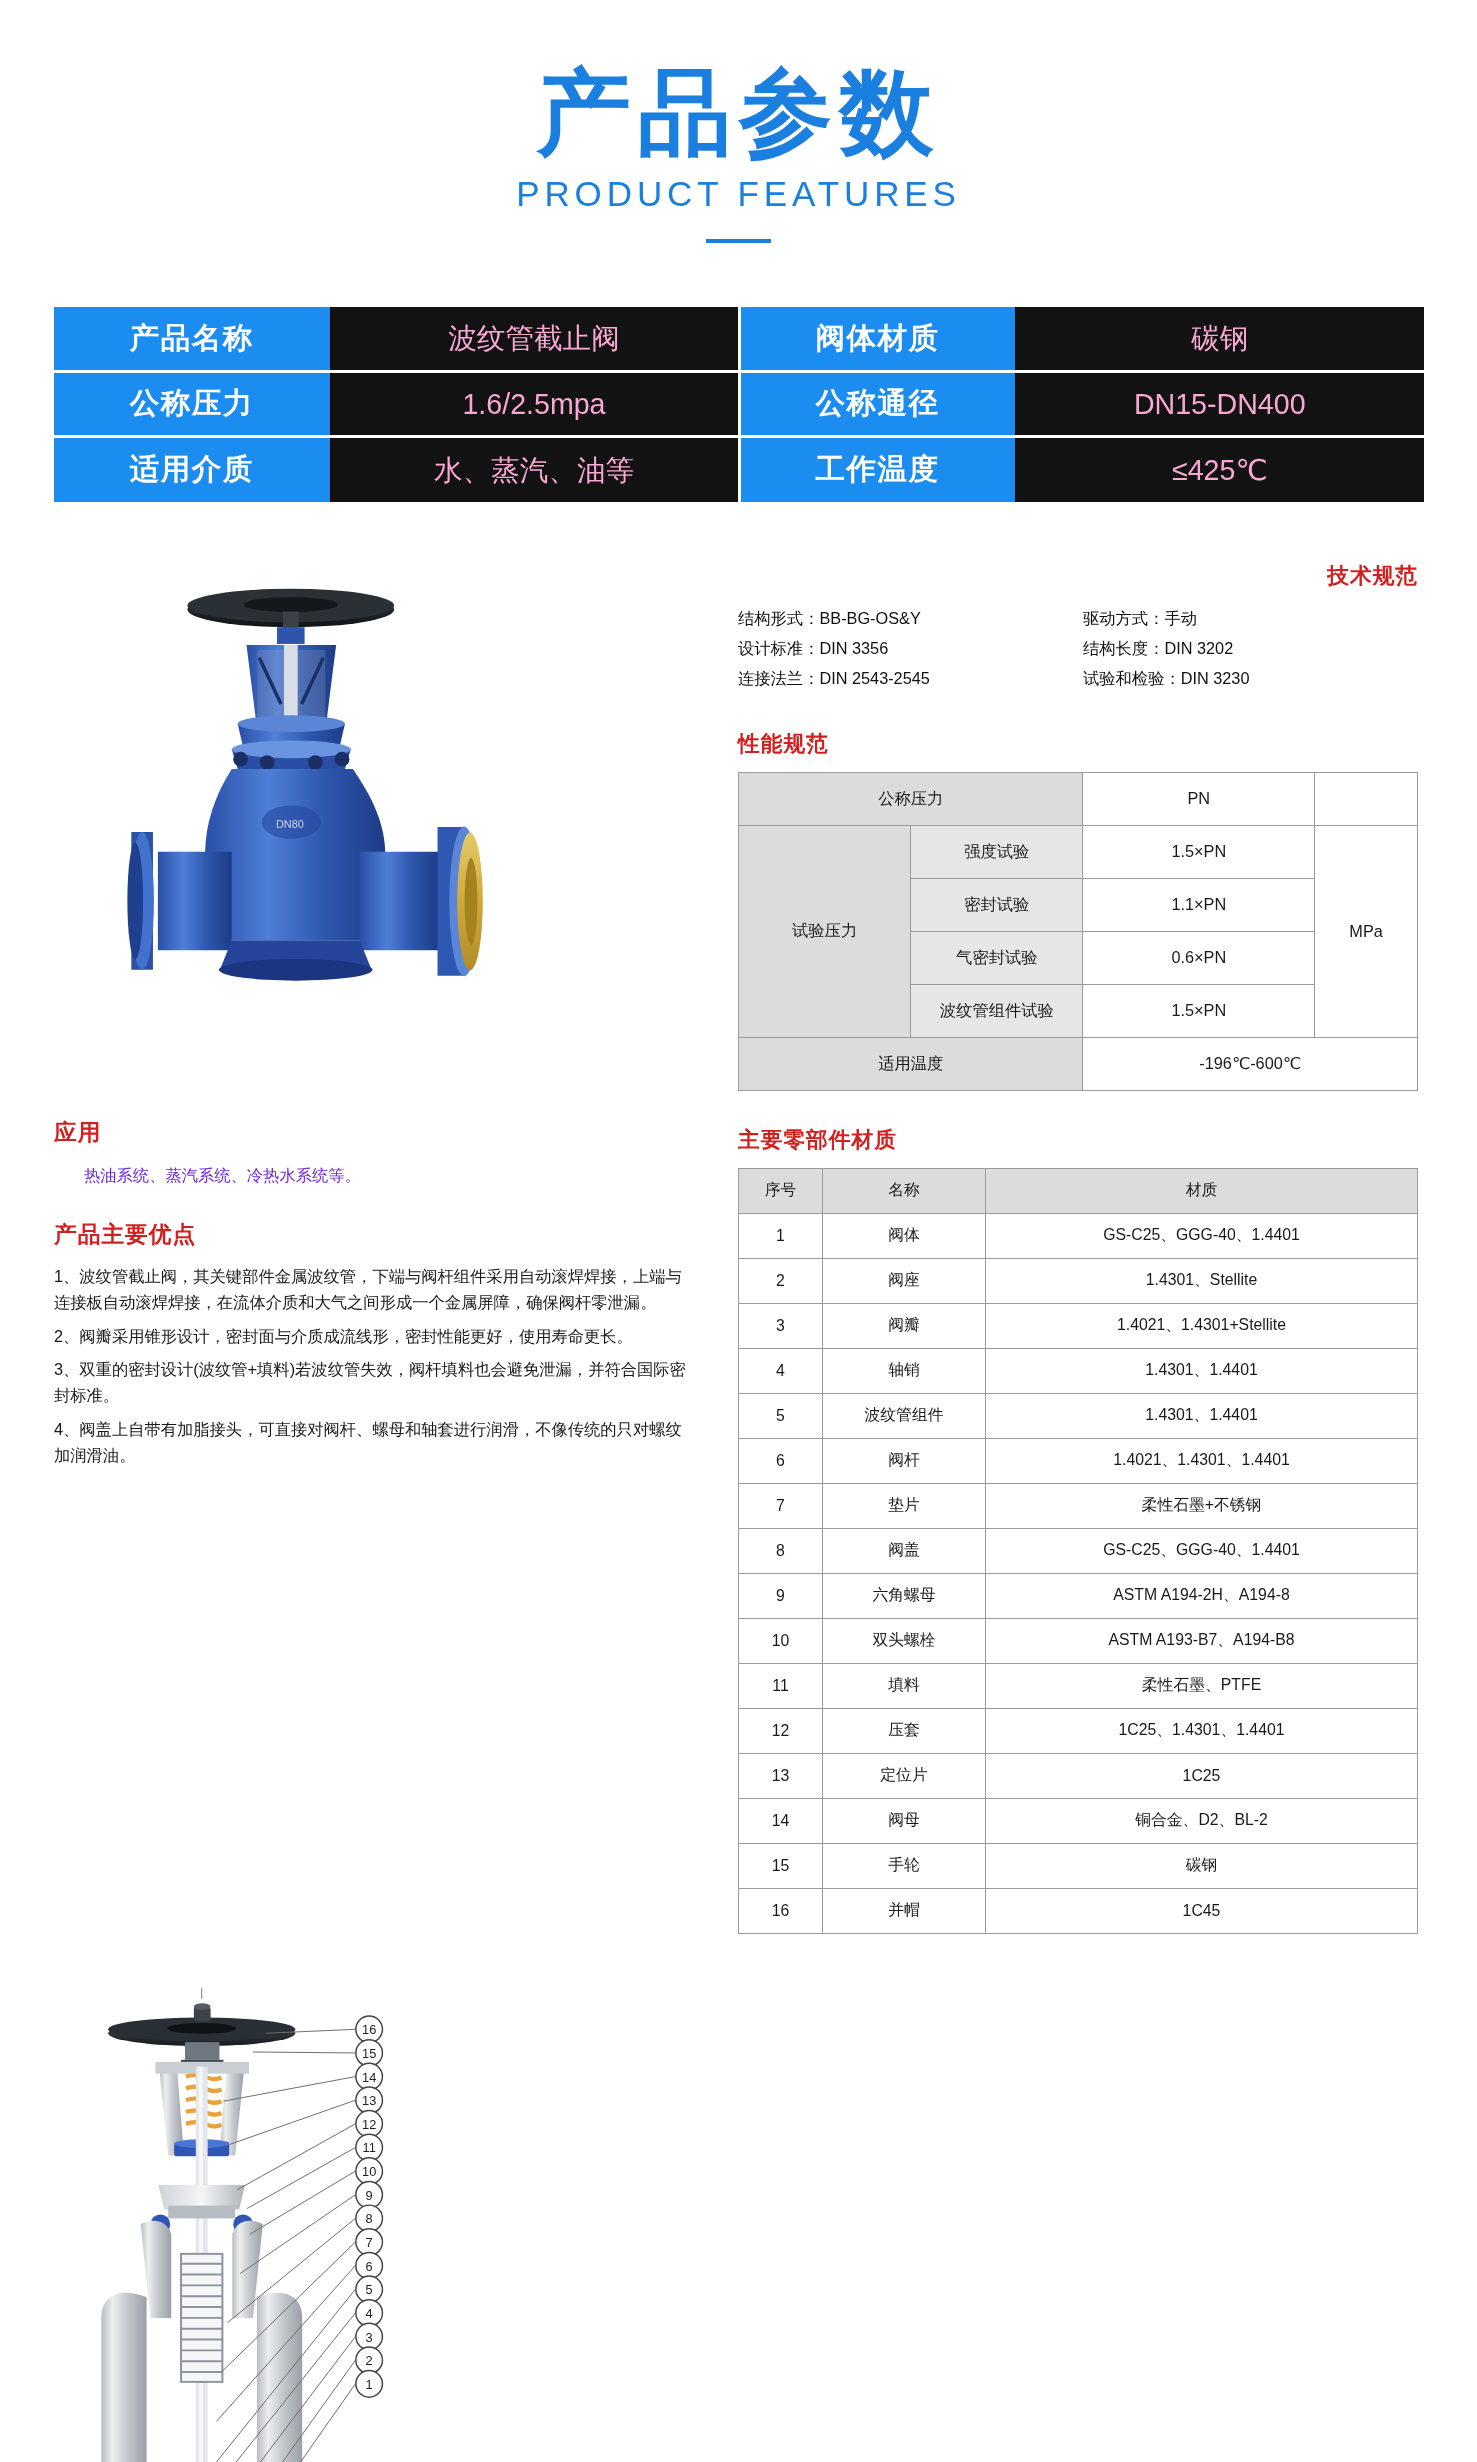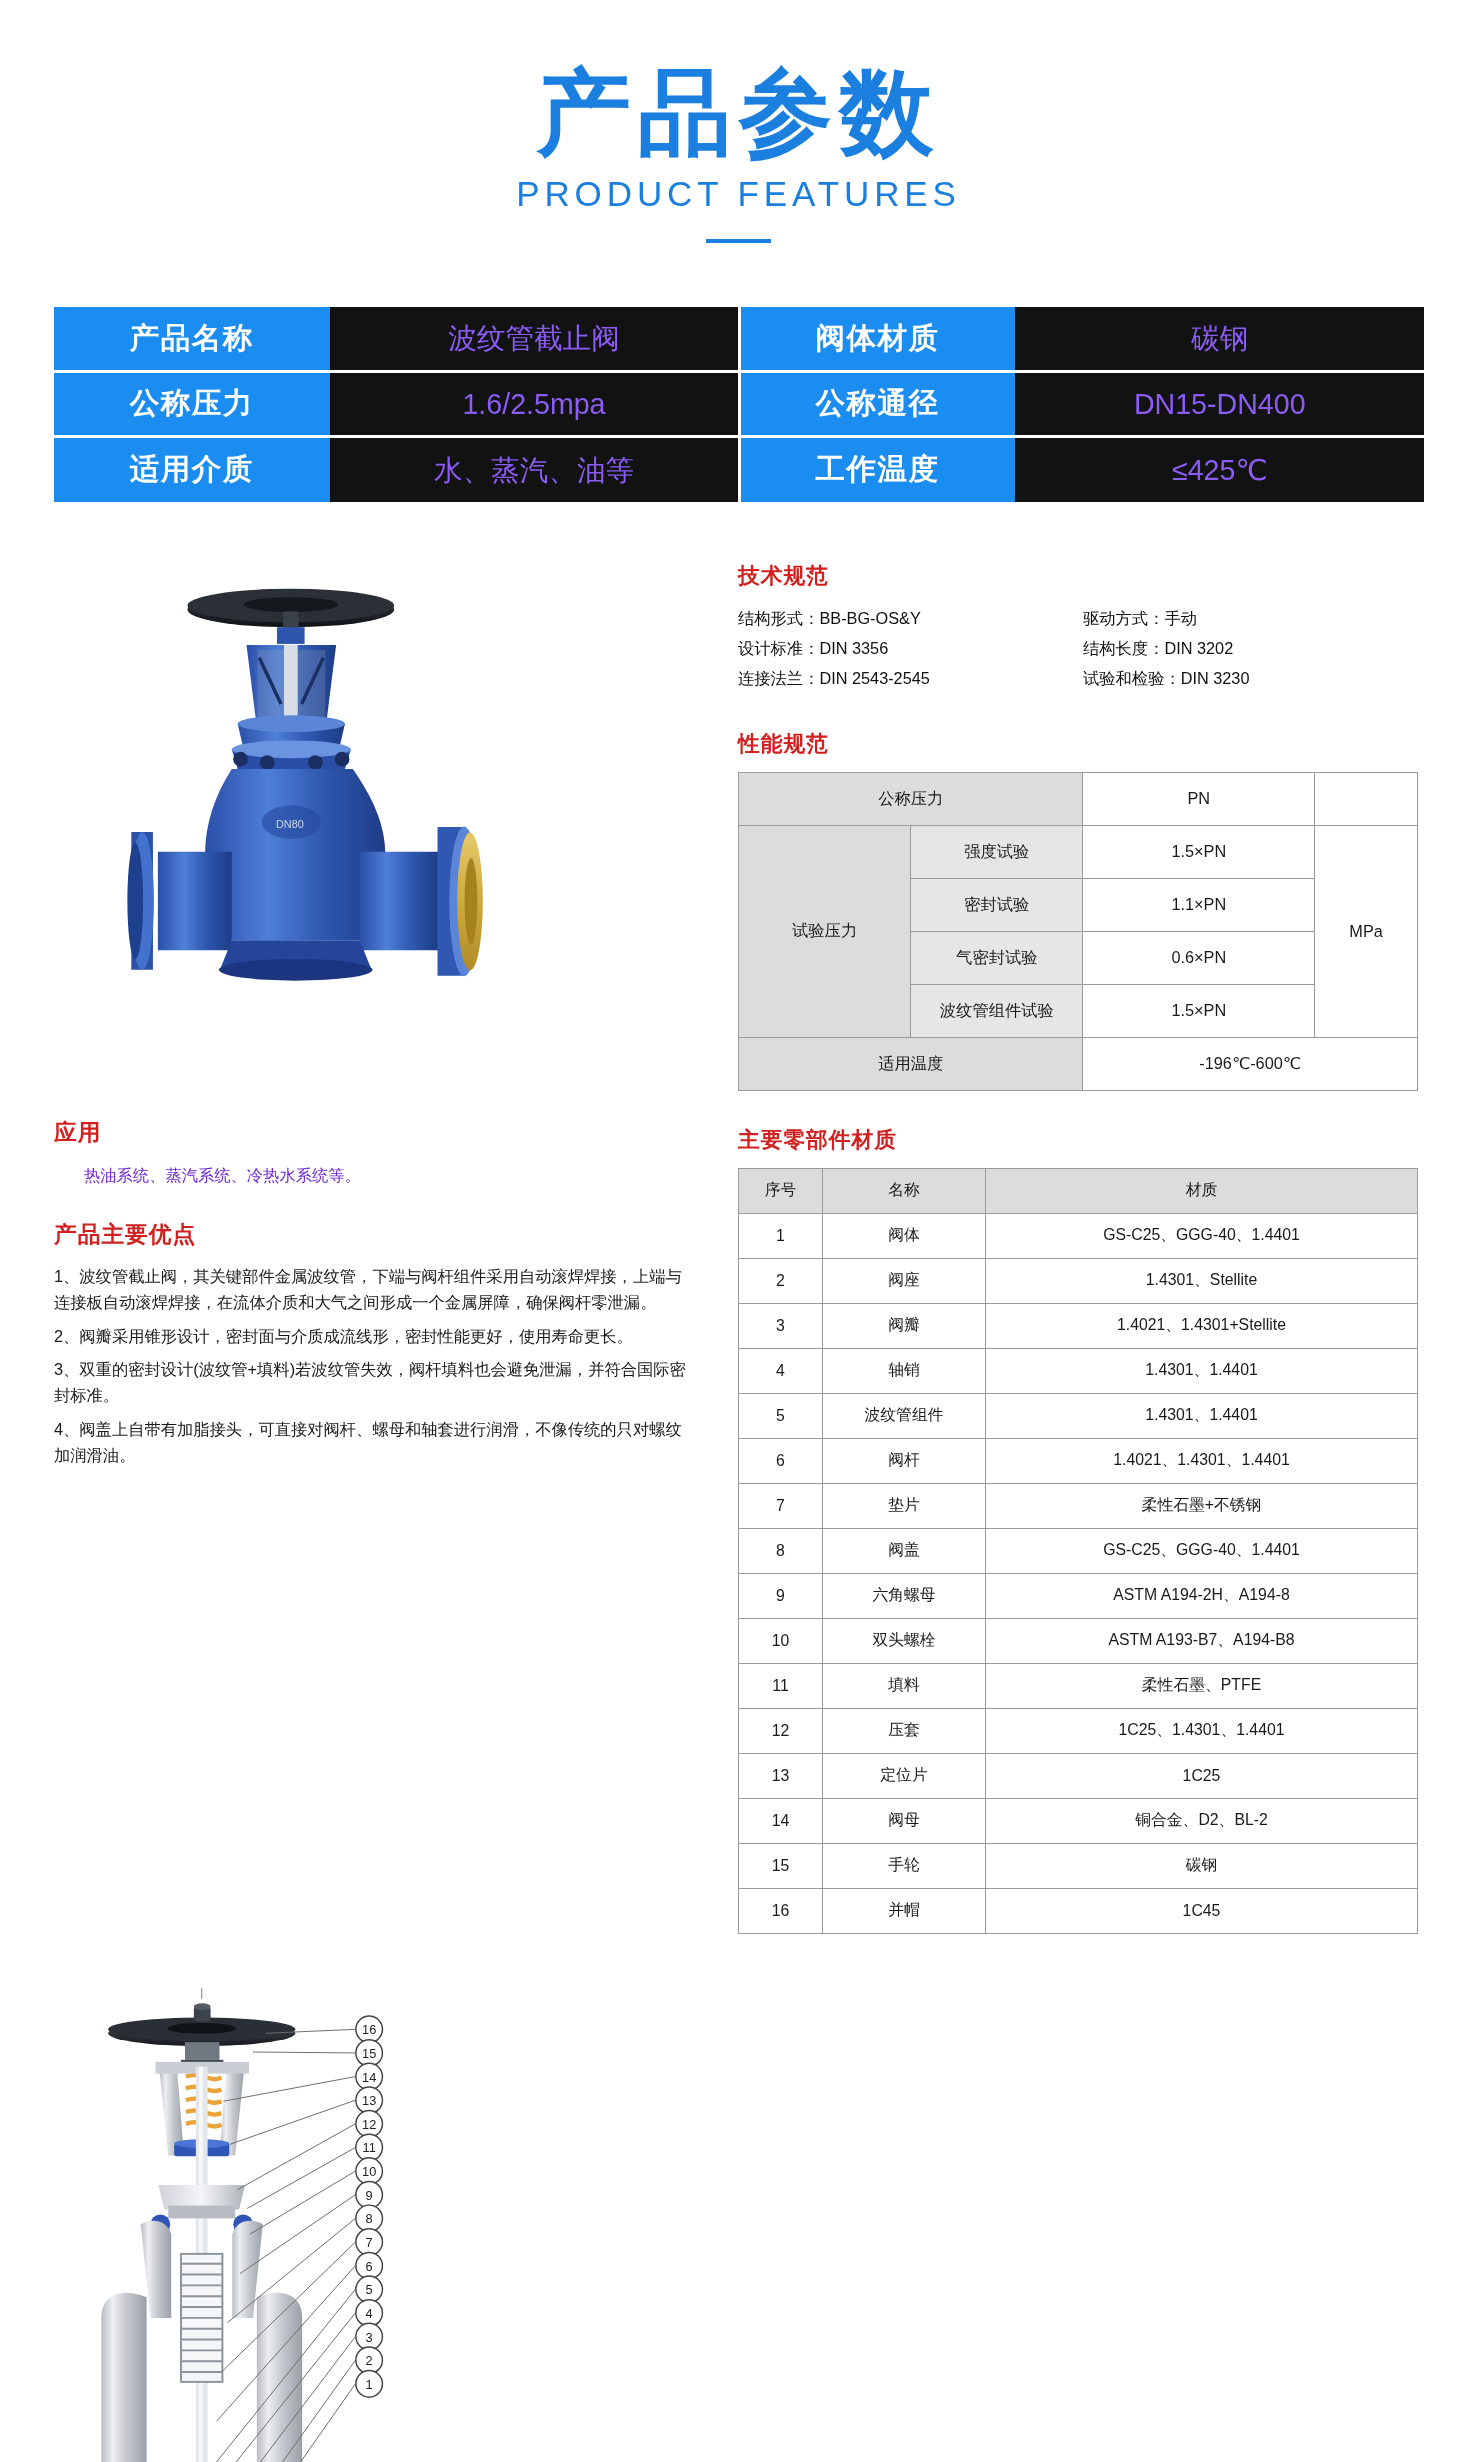--- a/index.html
+++ b/index.html
@@ -36,21 +36,21 @@
 
   
   .spec-wrap { margin: 64px 54px 0 54px; }
   table.spec { border-collapse: collapse; width: 1369px; table-layout: fixed; }
   table.spec td { height: 65px; padding: 0 4.9px; vertical-align: middle; text-align: center; }
   td.lbl {
     background: #1b8cf0; color: #ffffff; font-size: 29.5px; font-weight: 700;
     letter-spacing: 1.5px; width: 276px;
   }
   td.val {
-    background: #121212; color: #8b5cf6; font-size: 28.6px; font-weight: 400;
+    background: #121212; color: #f9a8d4; font-size: 28.6px; font-weight: 400;
     width: 409px;
   }
   td.val.cn { font-weight: 400; }
   table.spec tr td { border-bottom: 3px solid #ffffff; }
   table.spec tr:last-child td { border-bottom: none; }
   td.lbl { border-right: 1px solid #000000; }
   td.val { border-right: 3px solid #ffffff; }
   td.val:last-child { border-right: none; }
 
   
@@ -66,21 +66,21 @@
     color: #d21f1f; font-size: 22.7px; font-weight: 700; margin: 29.5px 0 12.8px 0; letter-spacing: 1px;
   }
   .sec-p { font-size: 16.3px; line-height: 1.75; color: #6d28d9; margin-left: 30px; }
   ol.adv { margin: 0; padding: 0; list-style: none; }
   ol.adv li {
     font-size: 16.3px; line-height: 1.62; margin-bottom: 6.9px; color: #1a1a1a;
     padding-left: 0;
   }
 
   
-  .tech-h { color: #d21f1f; font-size: 21.7px; font-weight: 700; letter-spacing: 1px; }
+  .tech-h { color: #d21f1f; font-size: 21.7px; font-weight: 700; letter-spacing: 1px; text-align: right; }
   .tech-grid { display: flex; margin-top: 12.8px; }
   .tech-col { font-size: 16.3px; line-height: 1.85; color: #111; }
   .tech-col:first-child { width: 345px; }
 
   .perf-h { color:#d21f1f; font-size: 21.7px; font-weight:700; margin-top: 36px; letter-spacing:1px;}
 
   table.perf, table.parts {
     border-collapse: collapse; width: 680px; table-layout: fixed; margin-top: 13.8px;
     font-size: 16.3px;
   }

